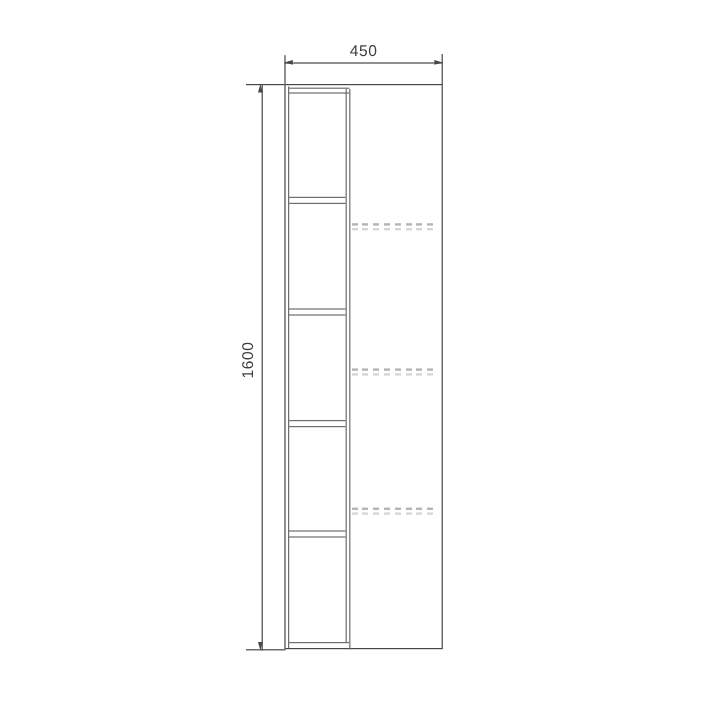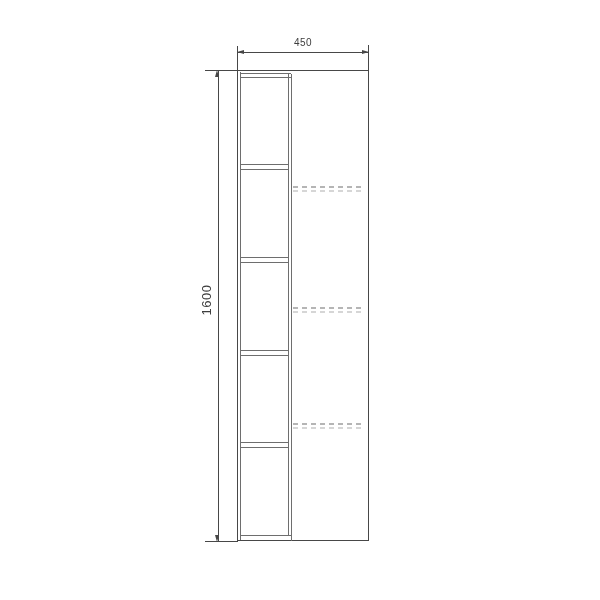--- a/index.html
+++ b/index.html
@@ -18,21 +18,21 @@
     overflow:hidden;
   }
   .ln{position:absolute;background:var(--line);}
   .ln.thin{background:var(--line-light);}
   
   .dim-h-line{left:237px;top:52px;width:132px;height:1px;}
   .ext-left {left:237px;top:46px;width:1px;height:25px;}
   .ext-right{left:368px;top:45px;width:1px;height:26px;}
   .dim-h-label{
     position:absolute;left:237px;top:35px;width:132px;
-    text-align:center;font-size:10px;color:var(--text);
+    text-align:center;font-size:13px;color:var(--text);
     letter-spacing:.5px;line-height:15px;
   }
   
   .dim-v-line{left:218px;top:70px;width:1px;height:472px;}
   .ext-top   {left:205px;top:70px;width:33px;height:1px;}
   .ext-bottom{left:205px;top:541px;width:33px;height:1px;}
   .dim-v-label{
     position:absolute;left:206px;top:300px;
     font-size:13px;color:var(--text);letter-spacing:.5px;white-space:nowrap;
     transform:translate(-50%,-50%) rotate(-90deg);

